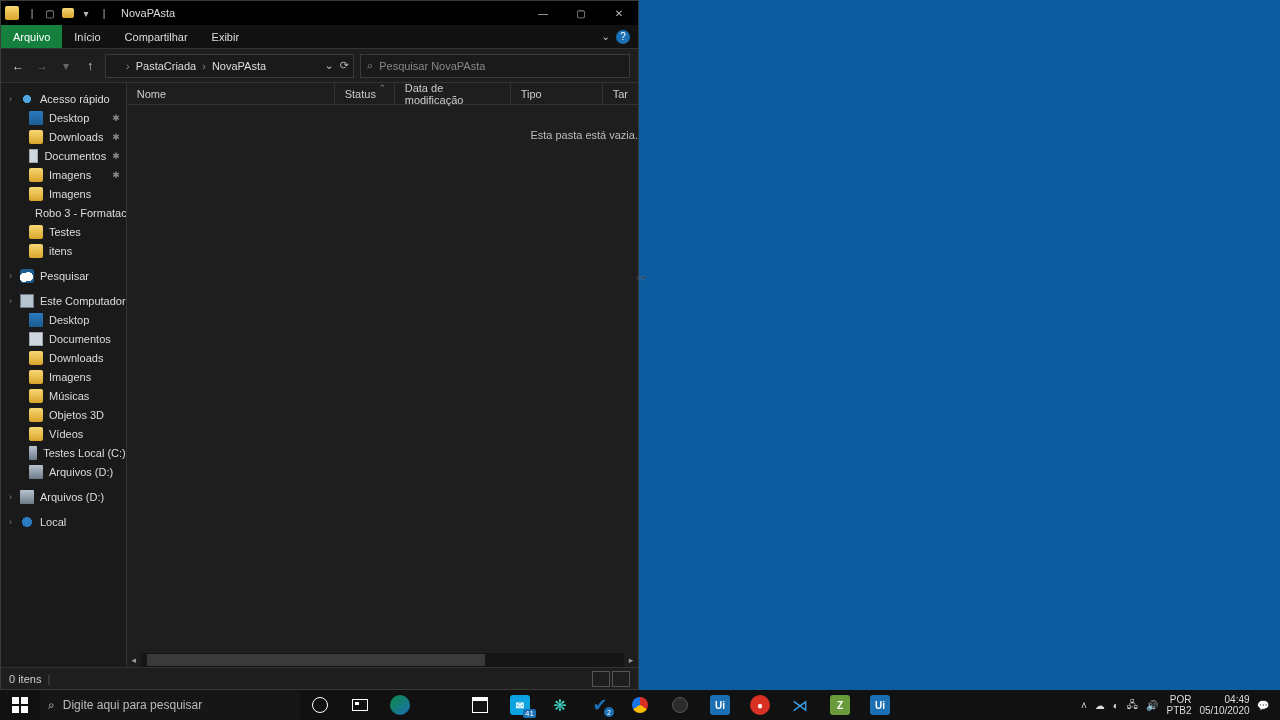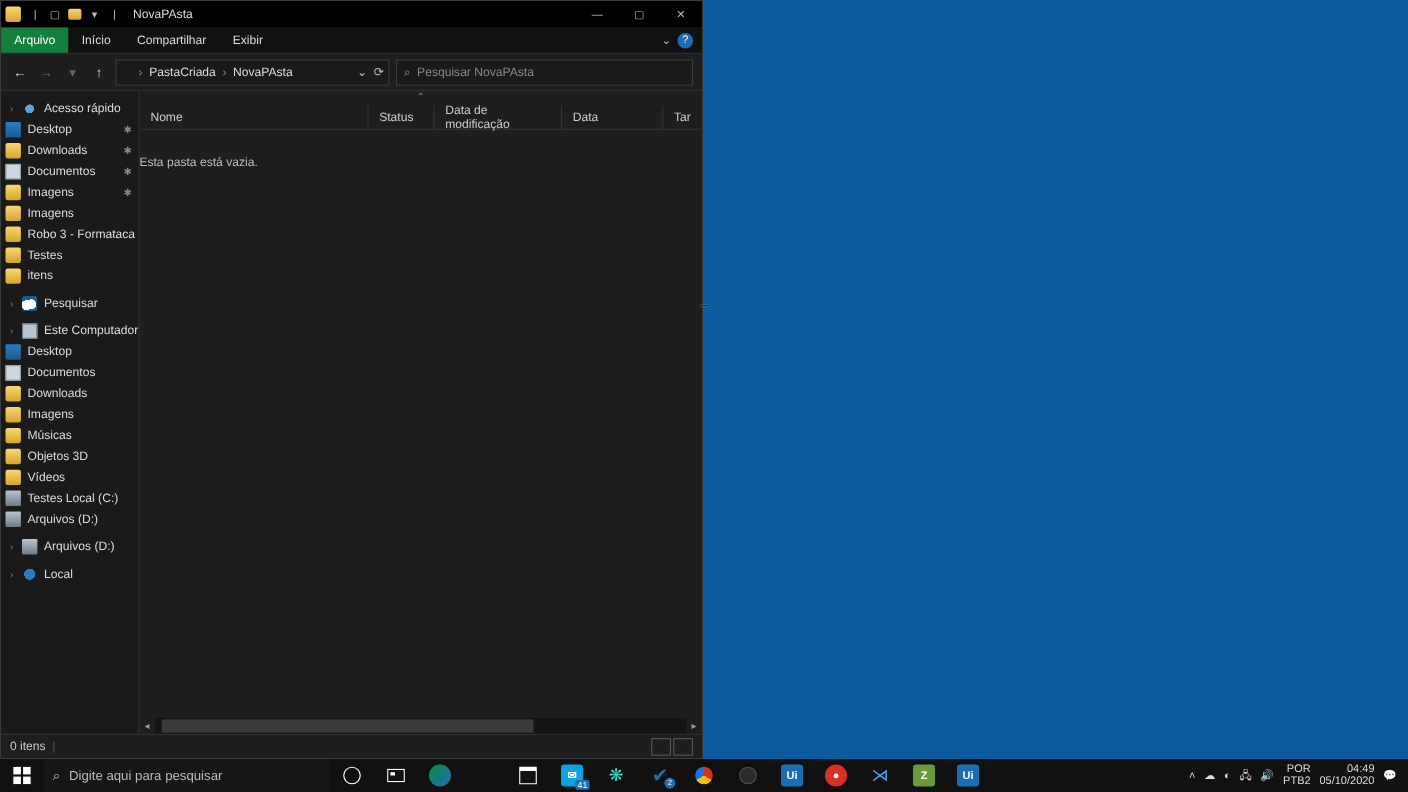--- a/index.html
+++ b/index.html
@@ -25,38 +25,38 @@
   .addr { flex: 1; height: 24px; background: #1a1a1a; border: 1px solid #3a3a3a; display: flex; align-items: center; font-size: 11px; color: #ddd; padding: 0 4px; }
   .addr .seg { padding: 0 4px; }
   .addr .sep { color: #888; padding: 0 2px; }
   .addr .tail { margin-left: auto; display: flex; align-items: center; gap: 6px; color: #bbb; }
   .addr .tail span { font-size: 11px; }
   .search-box { width: 270px; height: 24px; background: #1a1a1a; border: 1px solid #3a3a3a; display: flex; align-items: center; font-size: 11px; color: #888; padding: 0 6px; gap: 6px; }
   .search-box .sicon { font-size: 11px; color: #888; }
   .body { flex: 1; display: flex; overflow: hidden; }
   .sidebar { width: 128px; background: #1a1a1a; border-right: 1px solid #333; overflow: hidden; font-size: 11px; color: #ddd; }
   .side-group { padding-top: 6px; }
-  .side-item { display: flex; align-items: center; height: 19px; padding-left: 4px; gap: 6px; white-space: nowrap; overflow: hidden; }
+  .side-item { display: flex; align-items: center; height: 19px; padding-left: 28px; gap: 6px; white-space: nowrap; overflow: hidden; }
   .side-item .pin { margin-left: auto; margin-right: 6px; color: #888; font-size: 9px; }
   .side-item.header { padding-left: 8px; }
   .ico { width: 14px; height: 14px; display: inline-block; }
   .ico.star { background: radial-gradient(circle,#4fa6e0 40%,transparent 42%); }
   .ico.desktop { background: linear-gradient(#2a7bbf,#1a5c8f); border-radius: 1px; }
   .ico.down { background: linear-gradient(#f7d774,#d9a52b); border-radius: 2px; }
   .ico.doc { background: #cfd6dd; border: 1px solid #9aa5af; }
   .ico.folder { background: linear-gradient(#f7d774,#d9a52b); border-radius: 2px; }
   .ico.cloud { background: radial-gradient(circle at 30% 60%,#fff 35%,transparent 36%),radial-gradient(circle at 60% 55%,#fff 40%,transparent 41%),#1a5c8f; border-radius: 3px; }
   .ico.pc { background: #b8c4d0; border: 1px solid #6d7b89; }
   .ico.disk { background: linear-gradient(#b8c4d0,#6d7b89); border-radius: 1px; }
   .ico.net { background: radial-gradient(circle,#2a7bbf 50%,transparent 52%); }
   .side-item.header .chev { color: #888; font-size: 9px; margin-right: 2px; }
   .content { flex: 1; background: #1e1e1e; display: flex; flex-direction: column; position: relative; }
-  .col-headers { height: 22px; display: flex; align-items: center; border-bottom: 1px solid #333; font-size: 11px; color: #ccc; margin-top: 13px; }
+  .col-headers { height: 22px; display: flex; align-items: center; border-bottom: 1px solid #333; font-size: 11px; color: #ccc; }
   .col { padding: 0 10px; border-right: 1px solid #333; height: 100%; display: flex; align-items: center; }
-  .empty-msg { text-align: left; font-size: 11px; color: #bbb; padding-top: 24px; }
+  .empty-msg { text-align: right; font-size: 11px; color: #bbb; padding-top: 24px; }
   .content-top-arrow { position: absolute; top: 0; left: 50%; transform: translateX(-50%); color: #888; font-size: 9px; }
   .hscroll { position: absolute; bottom: 0; left: 0; right: 0; height: 14px; display: flex; align-items: center; }
   .hscroll .arrow { width: 14px; height: 14px; color: #999; font-size: 9px; display: flex; align-items: center; justify-content: center; }
   .hscroll .track { flex: 1; background: #151515; height: 14px; position: relative; }
   .hscroll .thumb { position: absolute; left: 6px; top: 1px; height: 12px; width: 70%; background: #3a3a3a; }
   .statusbar { height: 22px; background: #1e1e1e; border-top: 1px solid #333; display: flex; align-items: center; font-size: 11px; color: #ccc; padding: 0 8px; }
   .statusbar .view-icons { margin-left: auto; display: flex; gap: 2px; }
   .statusbar .view-icons span { width: 18px; height: 16px; border: 1px solid #555; display: inline-block; }
   .statusbar .divider { color: #555; padding: 0 6px; }
   .taskbar { position: absolute; left: 0; bottom: 0; width: 100%; height: 30px; background: #111; display: flex; align-items: stretch; }
@@ -240,21 +240,21 @@
           </div>
       </div>
     </div>
 
     <div class="content">
       <div class="content-top-arrow">⌃</div>
       <div class="col-headers">
         <div class="col" style="width:208px">Nome</div>
         <div class="col" style="width:60px">Status</div>
         <div class="col" style="width:116px">Data de modificação</div>
-        <div class="col" style="width:92px">Data</div>
+        <div class="col" style="width:92px">Tipo</div>
         <div class="col" style="flex:1;border-right:none">Tar</div>
       </div>
       <div class="empty-msg">Esta pasta está vazia.</div>
       <div class="hscroll">
         <span class="arrow">◂</span>
         <div class="track">
             <div class="thumb"></div>
           </div>
         <span class="arrow">▸</span>
       </div>

